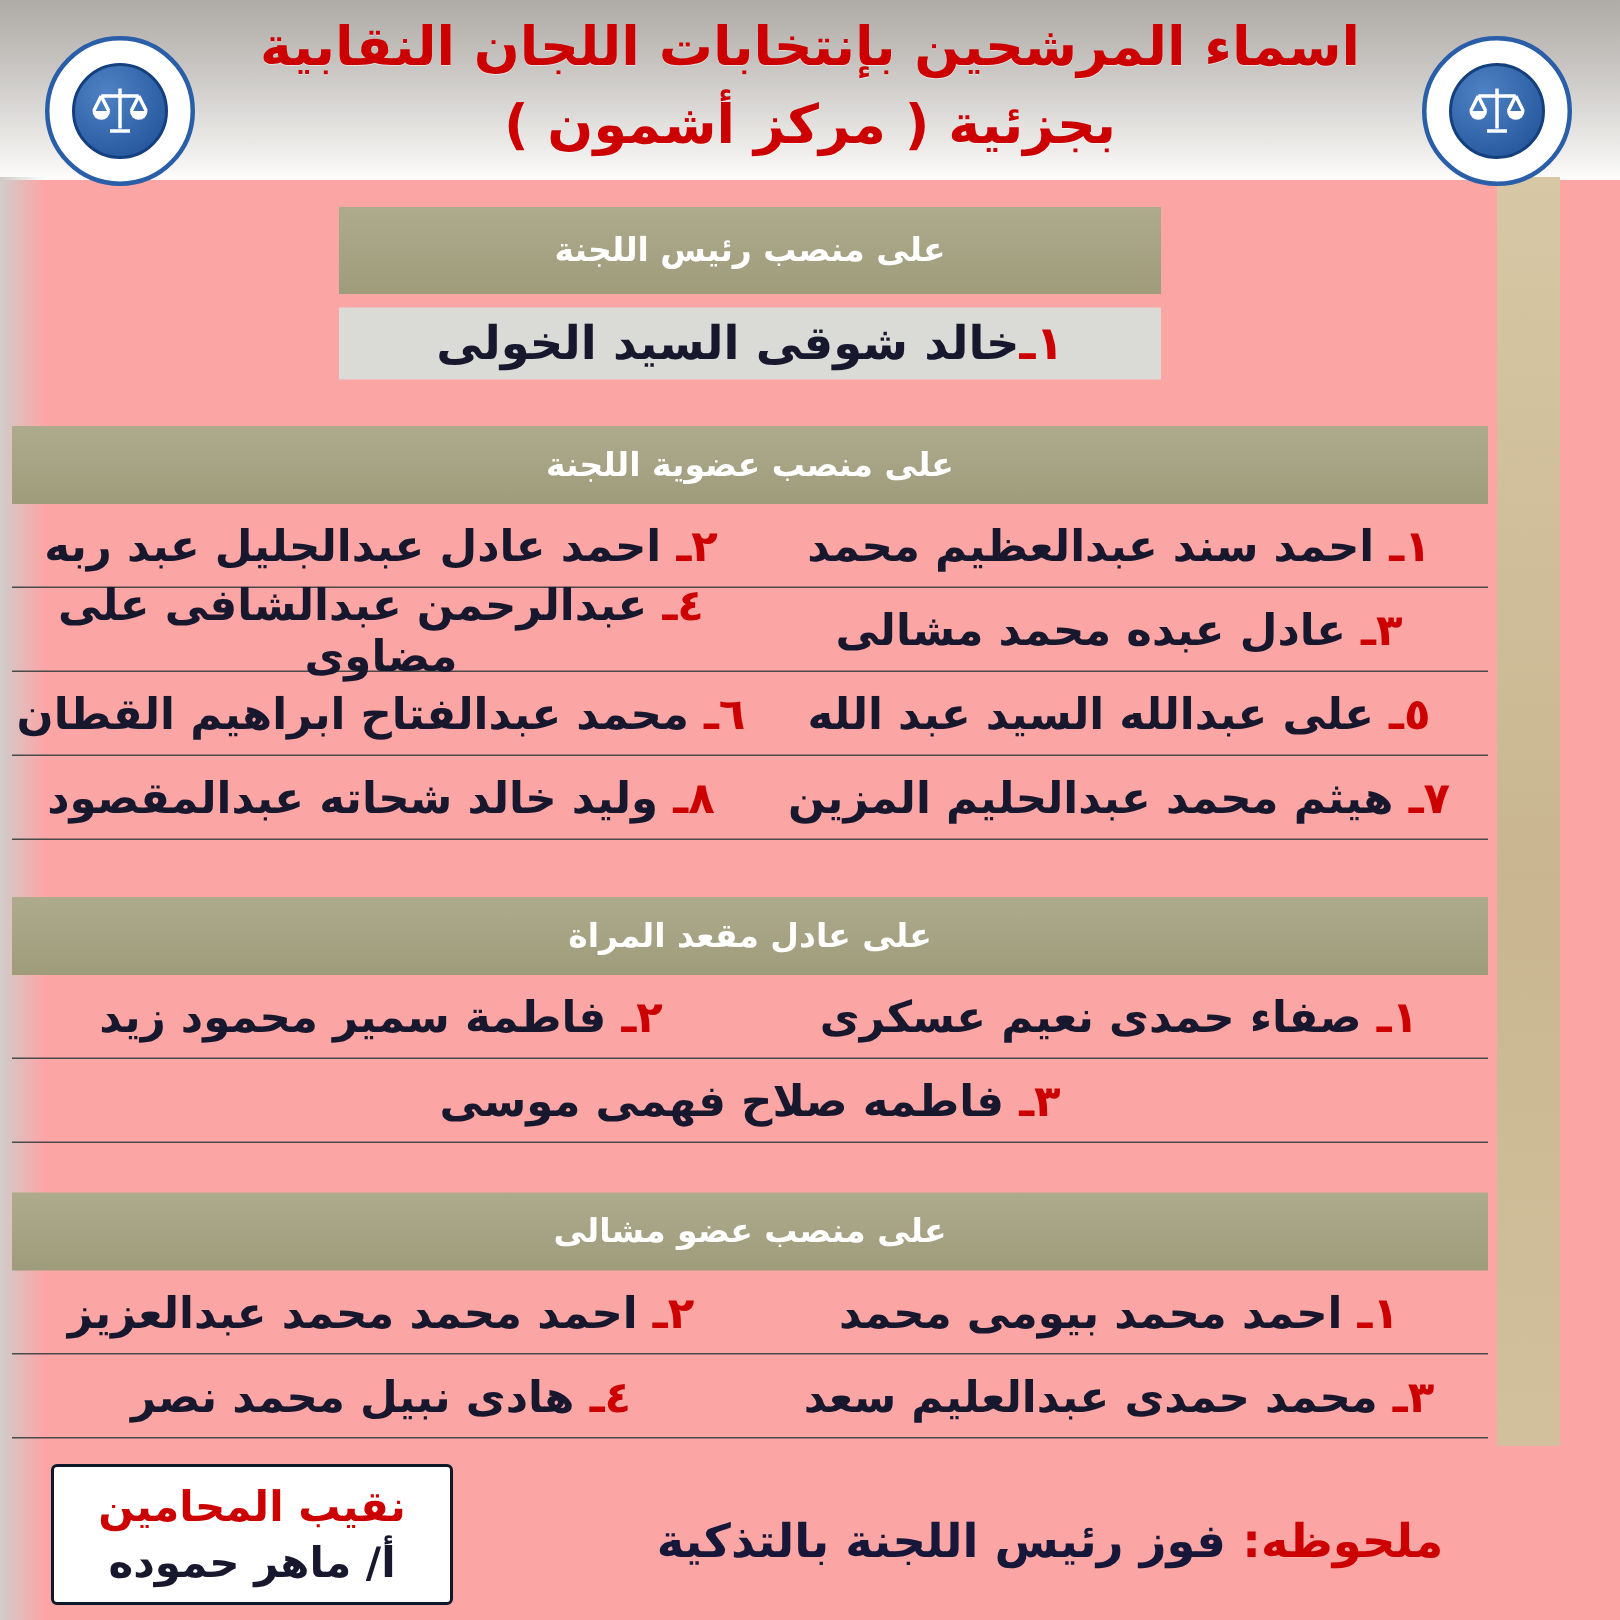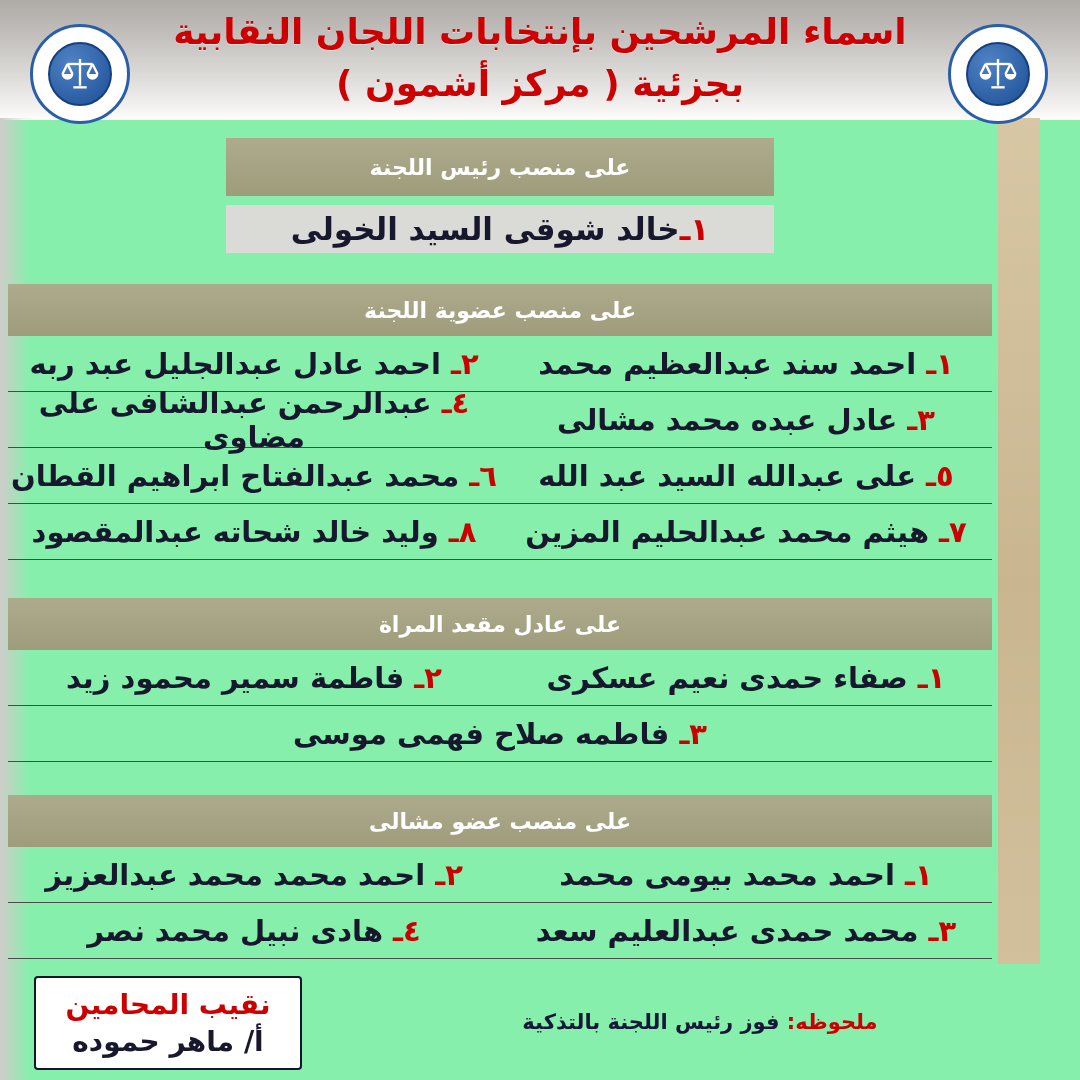--- a/index.html
+++ b/index.html
@@ -3,21 +3,21 @@
 <meta charset="utf-8">
 <style>
   * { margin: 0; padding: 0; box-sizing: border-box; }
   html, body { background: #ffffff; }
   body {
     font-family: "DejaVu Sans", "Liberation Sans", sans-serif;
     width: 1080px; height: 1080px;
     position: relative; overflow: hidden;
     direction: rtl;
   }
-  .page { position: absolute; inset: 0; background: #86efac; }
+  .page { position: absolute; inset: 0; background: #fca5a5; }
 
   
   .top-band {
     position: absolute; left: 0; top: 0; width: 1080px; height: 120px;
     background: linear-gradient(to bottom, #aeaba7 0%, #c6c3c0 35%, #efeeec 85%, #fdfdfc 100%);
   }
   
   .left-edge {
     position: absolute; left: 0; top: 118px; width: 30px; height: 962px;
     background: linear-gradient(to right, #cfcdca, rgba(255,255,255,0));
@@ -91,21 +91,21 @@
     position: absolute; left: 34px; top: 976px; width: 268px; height: 94px;
     border: 2px solid #0f172a; border-radius: 4px; background: #ffffff;
     display: flex; flex-direction: column; align-items: center; justify-content: center;
     gap: 4px; font-weight: bold; font-size: 28px;
   }
   .signer-box .signer-title { color: #cc0000; }
   .signer-box .signer-name  { color: #17172e; }
 
   .note {
     position: absolute; left: 420px; top: 1010px; width: 560px;
-    text-align: center; font-size: 21px; font-weight: bold; color: #17173a;
+    text-align: center; font-size: 31px; font-weight: bold; color: #17173a;
   }
   .note .note-label { color: #cc0000; }
 </style>
 </head>
 <body>
 
 <div class="page">
 
   <div class="top-band"></div>
   <div class="left-edge"></div>

